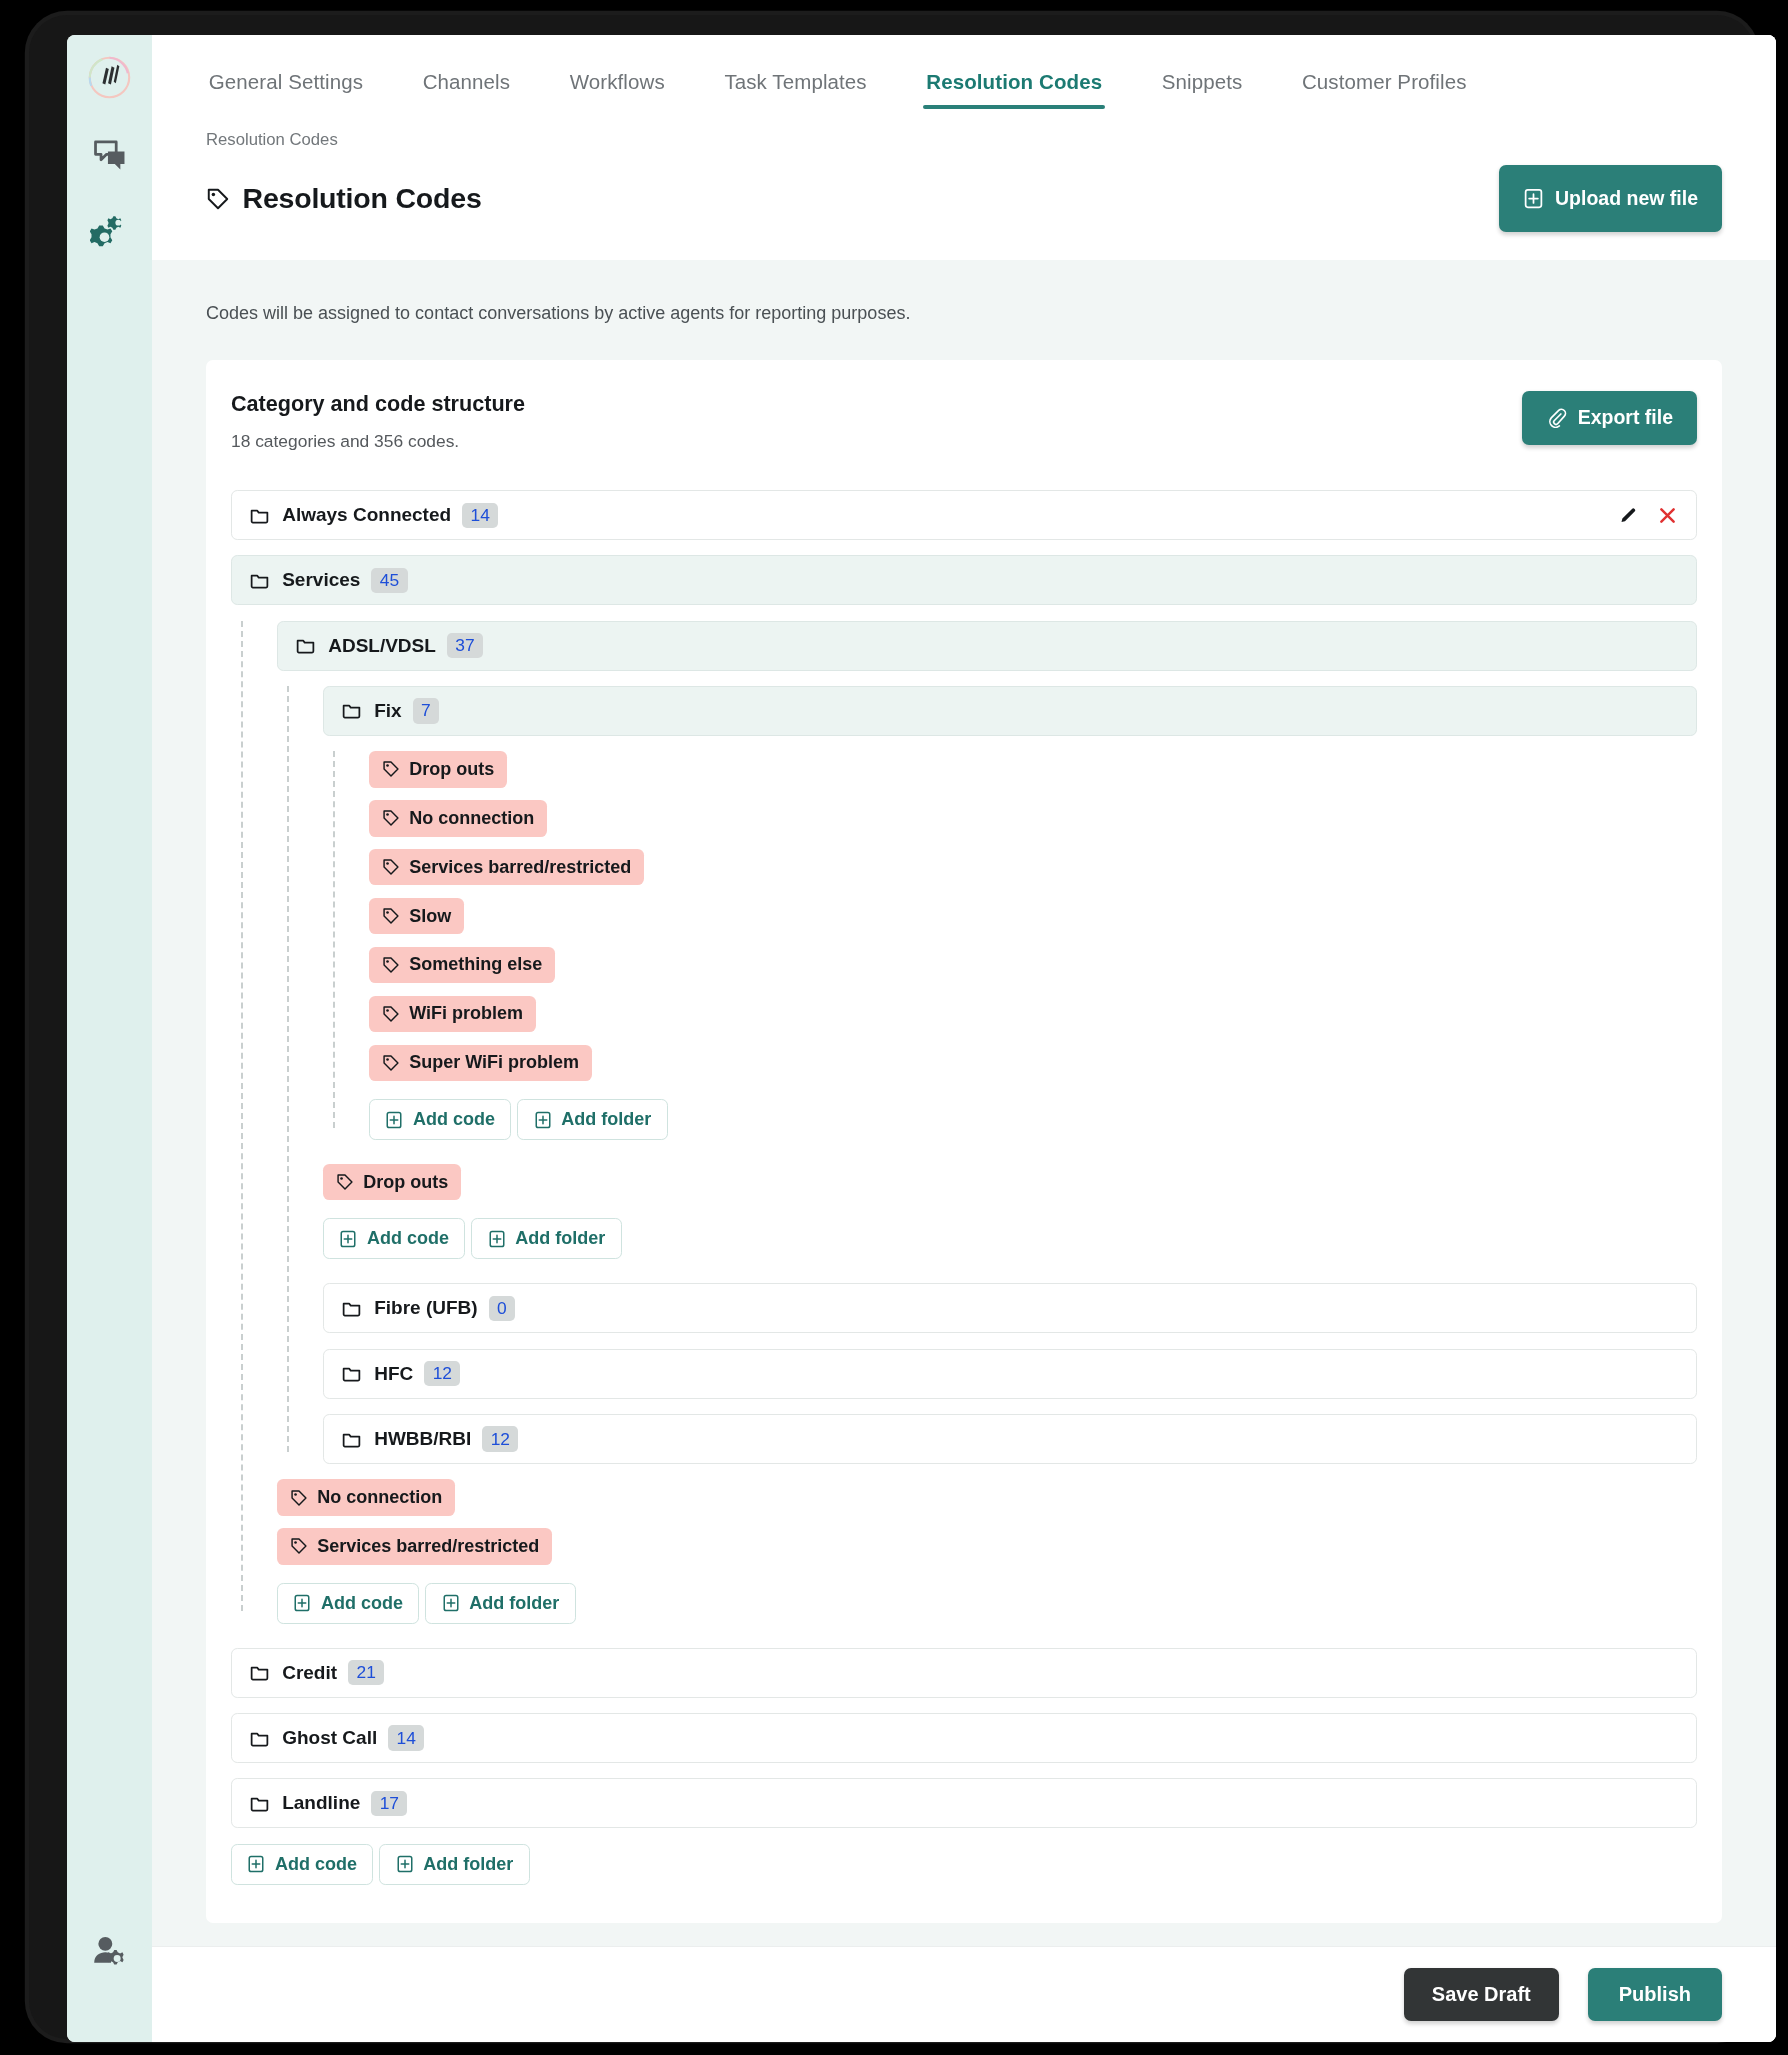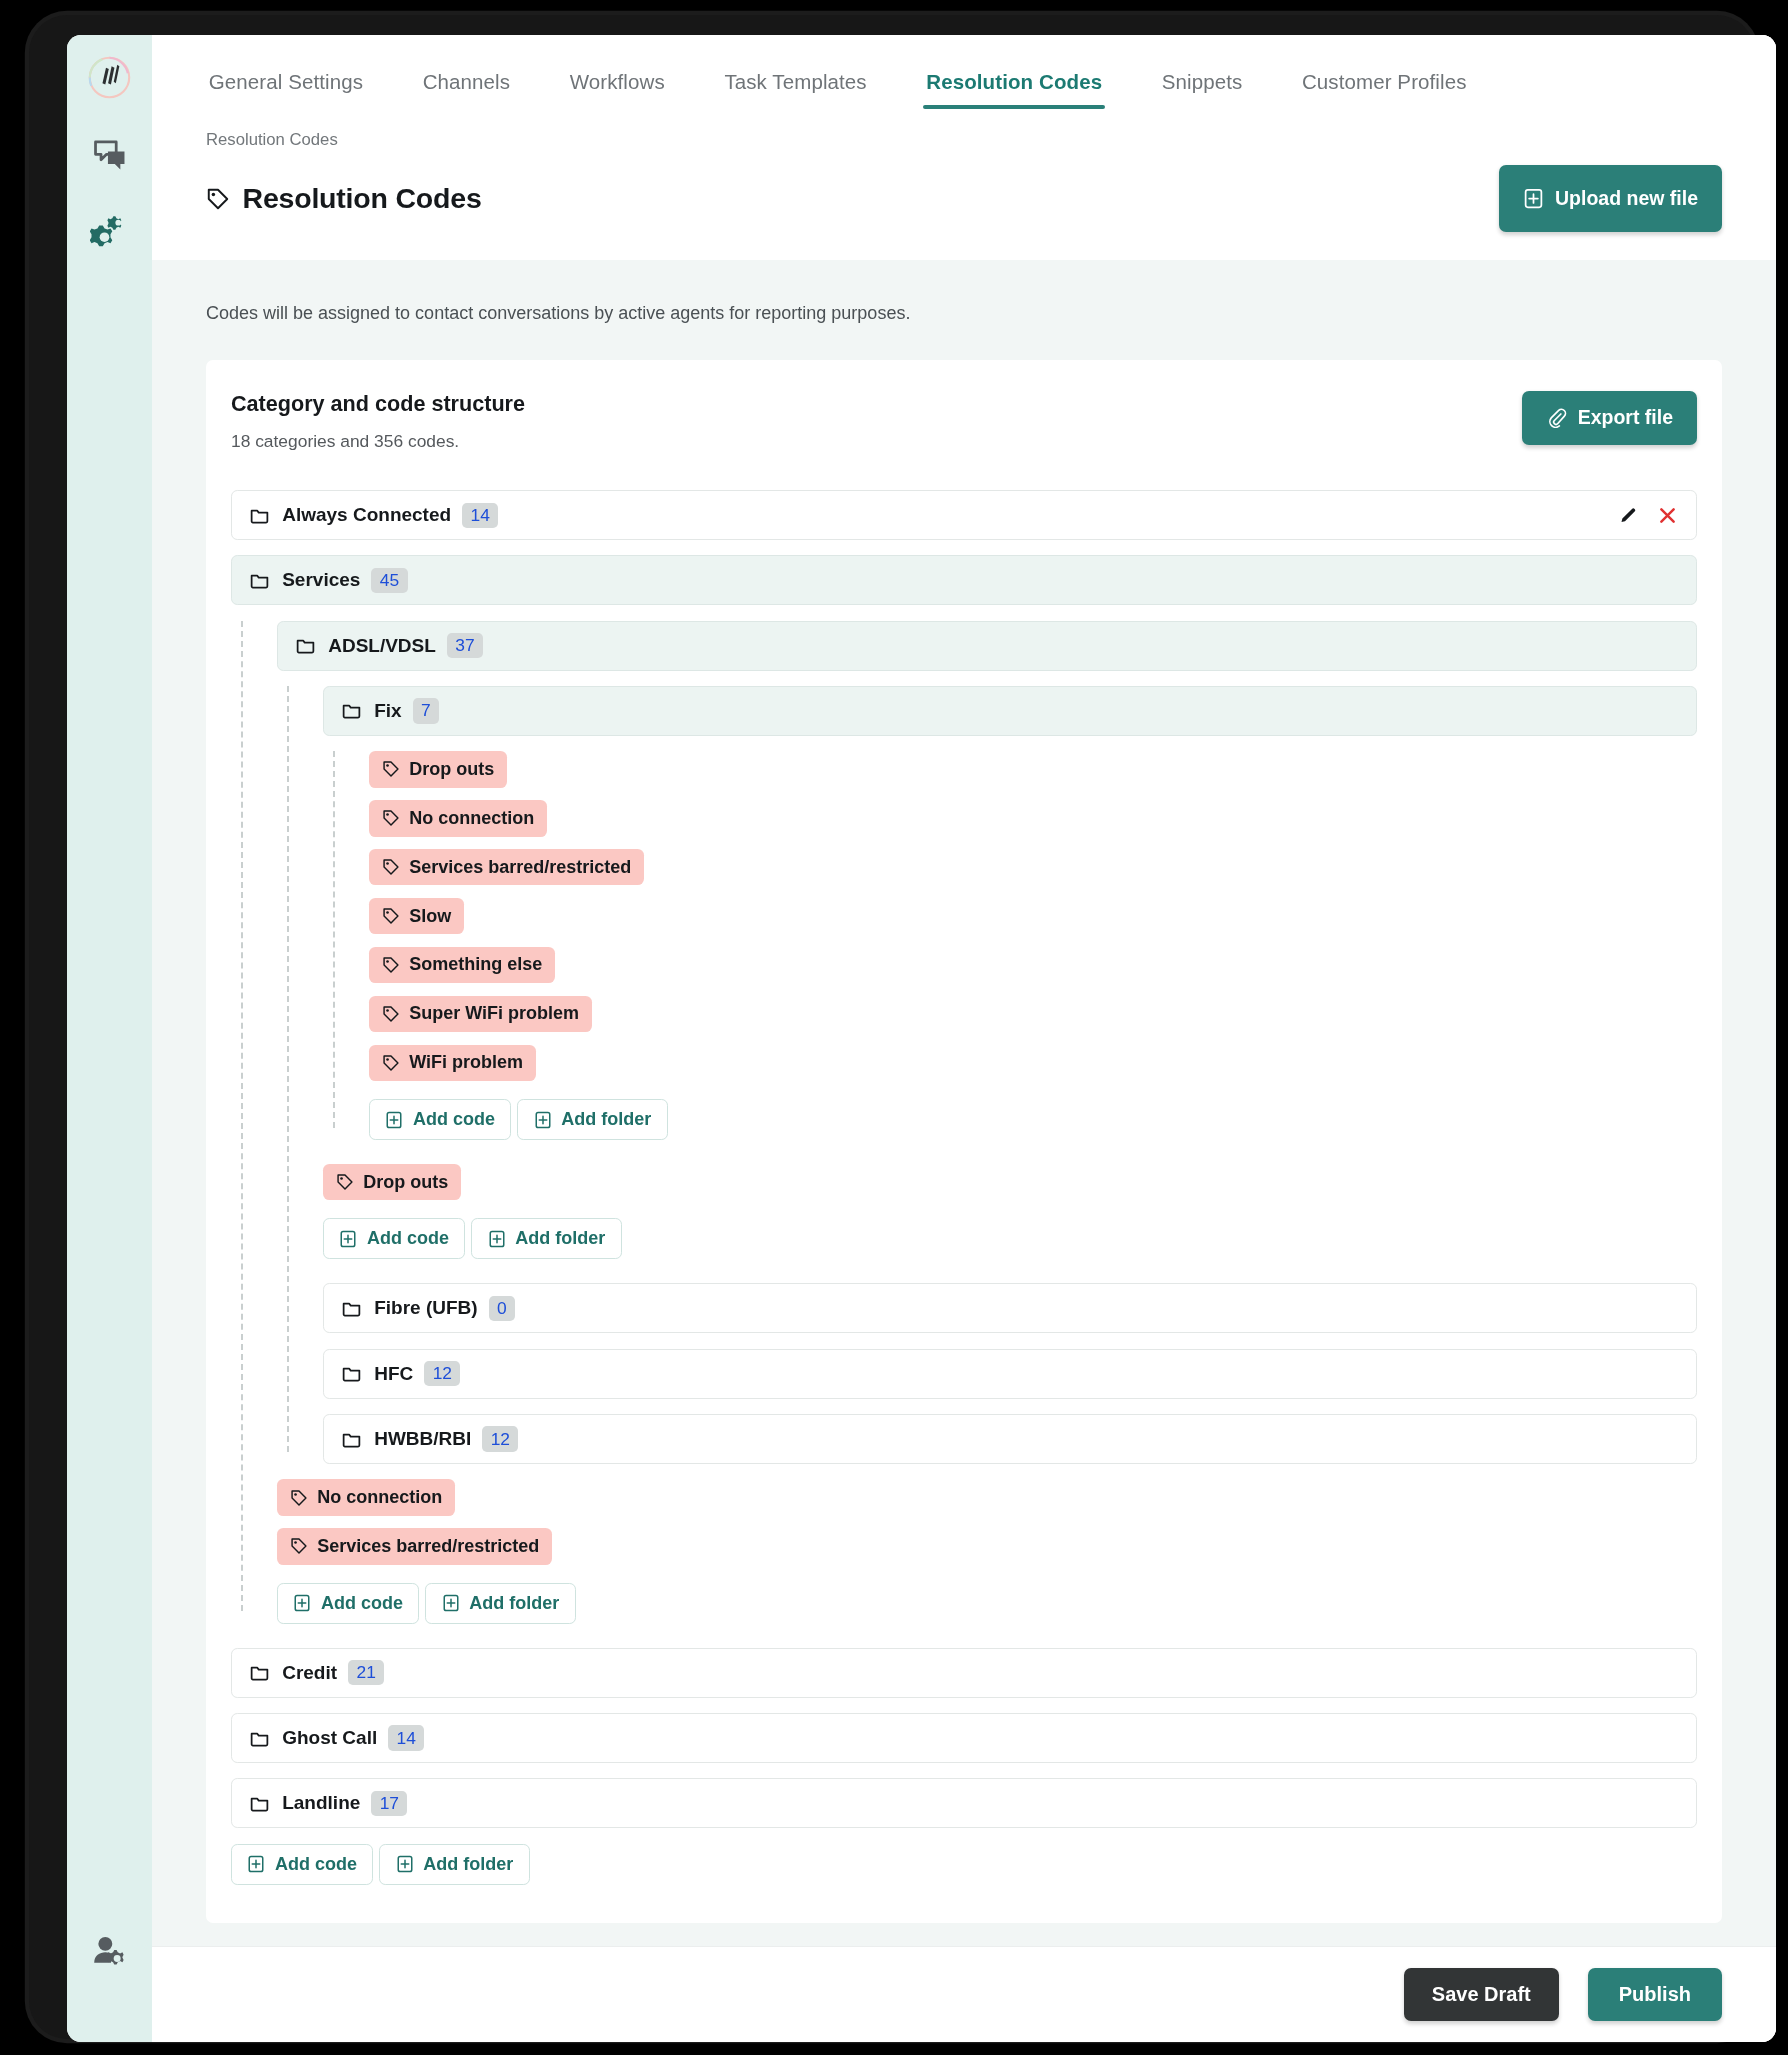--- a/index.html
+++ b/index.html
@@ -19,21 +19,21 @@
     width: 1726px; height: 2024px;
     background: #171717;
     border-radius: 38px;
     box-shadow: 0 0 0 4.2px #1c1c1c, 0 18px 42px rgba(0,0,0,0.65);
   }
   #app-window {
     position: absolute;
     left: 38px; top: 19.5px;
     width: 1709px; height: 2007px;
     background: #ffffff;
-    border-radius: 14px;
+    border-radius: 8px;
     overflow: hidden;
     display: flex;
   }
 
   
   #sidebar {
     width: 85px;
     background: #dff0ed;
     flex: 0 0 85px;
     display: flex;
@@ -520,30 +520,30 @@
                               </span>
                           <span class="code-pill-label">Something else</span>
                         </span></div>
                         <div class="pill-wrap"><span class="code-pill">
                           <span>
                                 <svg width="18" height="18" viewBox="0 0 26 26">
                                   <path d="M3 3 h10 l10 10 -10 10 -10 -10 Z" fill="none" stroke="#16191c" stroke-width="2.1" stroke-linejoin="round"></path>
                                   <circle cx="8" cy="8" r="1.9" fill="#16191c"></circle>
                                 </svg>
                               </span>
-                          <span class="code-pill-label">Super WiFi problem</span>
+                          <span class="code-pill-label">WiFi problem</span>
                         </span></div>
                         <div class="pill-wrap"><span class="code-pill">
                           <span>
                                 <svg width="18" height="18" viewBox="0 0 26 26">
                                   <path d="M3 3 h10 l10 10 -10 10 -10 -10 Z" fill="none" stroke="#16191c" stroke-width="2.1" stroke-linejoin="round"></path>
                                   <circle cx="8" cy="8" r="1.9" fill="#16191c"></circle>
                                 </svg>
                               </span>
-                          <span class="code-pill-label">WiFi problem</span>
+                          <span class="code-pill-label">Super WiFi problem</span>
                         </span></div>
 
                         <div class="add-row">
                           <button class="add-btn">
                             <span>
                                 <svg width="18" height="18" viewBox="0 0 24 24">
                                   <rect x="3" y="2" width="18" height="20" rx="2.5" fill="none" stroke="#1f6f68" stroke-width="2"></rect>
                                   <path d="M12 7 v10 M7 12 h10" stroke="#1f6f68" stroke-width="2" stroke-linecap="round"></path>
                                 </svg>
                               </span>

